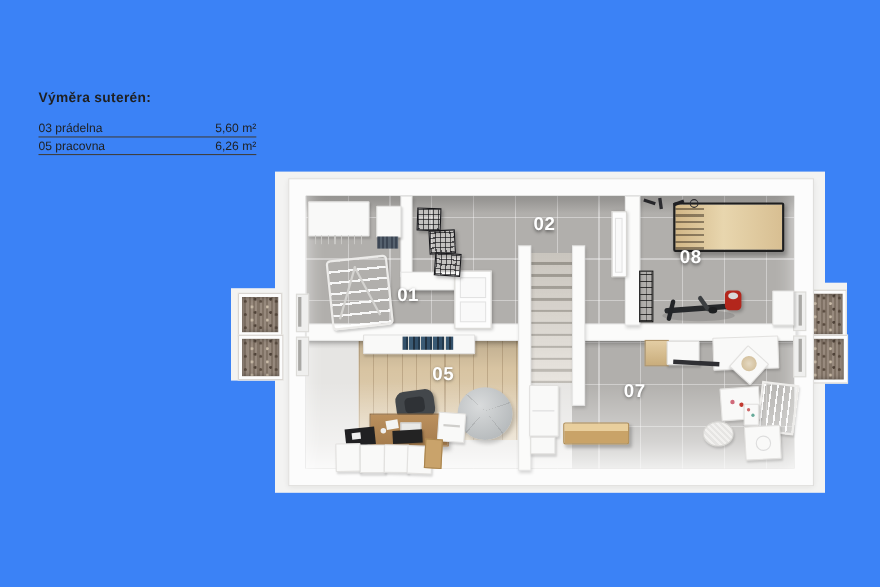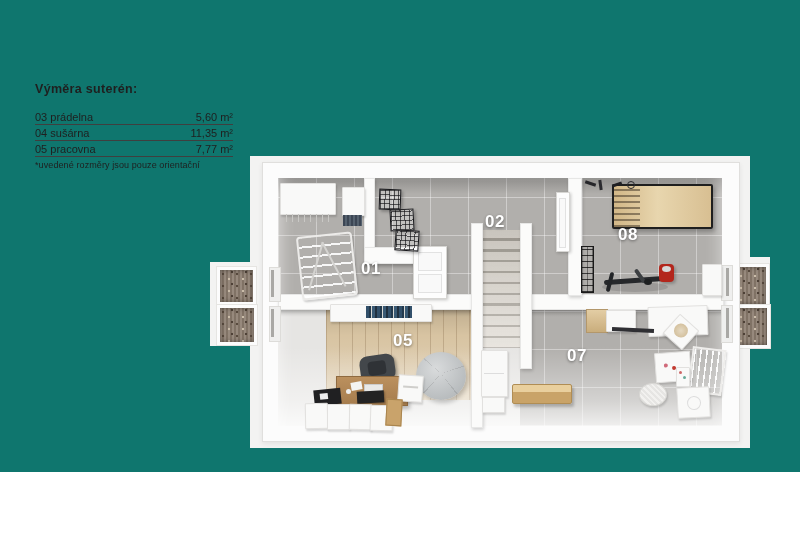--- a/index.html
+++ b/index.html
@@ -1,16 +1,16 @@
 <!DOCTYPE html>
 <html><head>
 <meta charset="utf-8">
 <style>
   html,body{margin:0;padding:0;background:#fff;}
-  .page{position:relative;width:800px;height:472px;background:#0f766e;overflow:hidden;
+  .page{position:relative;width:800px;height:534px;background:#3b82f6;overflow:hidden;
         font-family:"Liberation Sans",sans-serif;color:#1f1f1f;}
   .abs{position:absolute;}
 
   
   .legend{position:absolute;left:35px;top:82px;width:198px;}
   .legend-title{font-size:12.5px;font-weight:bold;letter-spacing:.3px;margin-bottom:15px;}
   .legend-row{display:flex;justify-content:space-between;align-items:flex-end;
               font-size:11px;line-height:12px;padding-bottom:1px;margin-bottom:2px;
               border-bottom:1px solid #3f3f3f;}
   .legend-row .val{font-weight:normal;}
@@ -65,29 +65,24 @@
 <div class="page">
 
   <div class="legend">
     <div class="legend-title">Výměra suterén:</div>
     <div>
       <div class="legend-row">
         <span class="lab">03 prádelna</span>
         <span class="val">5,60 m²</span>
       </div>
       <div class="legend-row">
-        <span class="lab">04 sušárna</span>
-        <span class="val">11,35 m²</span>
-      </div>
-      <div class="legend-row">
         <span class="lab">05 pracovna</span>
-        <span class="val">7,77 m²</span>
+        <span class="val">6,26 m²</span>
       </div>
     </div>
-    <div class="legend-footnote">*uvedené rozměry jsou pouze orientační</div>
   </div>
 
   <div class="abs backdrop" style="left:250px;top:156px;width:500px;height:292px;"></div>
 
   <div class="abs backdrop" style="left:210px;top:262px;width:47px;height:84px;"></div>
   <div class="abs gravel" style="left:217px;top:267px;width:33px;height:32px;"></div>
   <div class="abs gravel" style="left:217px;top:305px;width:34px;height:34px;"></div>
 
   <div class="abs backdrop" style="left:722px;top:257px;width:48px;height:87px;"></div>
   <div class="abs gravel" style="left:729px;top:264px;width:34px;height:37px;"></div>
@@ -214,18 +209,18 @@
   <div class="abs" style="left:314px;top:389px;width:27px;height:16px;background:#202022;transform:rotate(-6deg);">
     <div style="position:absolute;left:6px;top:4px;width:8px;height:6px;background:#eee;"></div>
   </div>
   <div class="abs wht" style="left:305px;top:403px;width:21px;height:24px;transform:rotate(-1deg);"></div>
   <div class="abs wht" style="left:327px;top:404px;width:21px;height:24px;"></div>
   <div class="abs wht" style="left:349px;top:404px;width:21px;height:24px;transform:rotate(1deg);"></div>
   <div class="abs wht" style="left:370px;top:405px;width:21px;height:24px;transform:rotate(2deg);"></div>
   <div class="abs" style="left:386px;top:399px;width:14px;height:25px;background:#c9a36b;border:1px solid #a9854f;transform:rotate(3deg);"></div>
 
   <div class="abs room-label" style="left:371px;top:268px;">01</div>
-  <div class="abs room-label" style="left:495px;top:221px;">02</div>
+  <div class="abs room-label" style="left:495px;top:204px;">02</div>
   <div class="abs room-label" style="left:628px;top:234px;">08</div>
   <div class="abs room-label" style="left:577px;top:355px;">07</div>
   <div class="abs room-label" style="left:403px;top:340px;">05</div>
 
 </div>
 
 </body></html>

